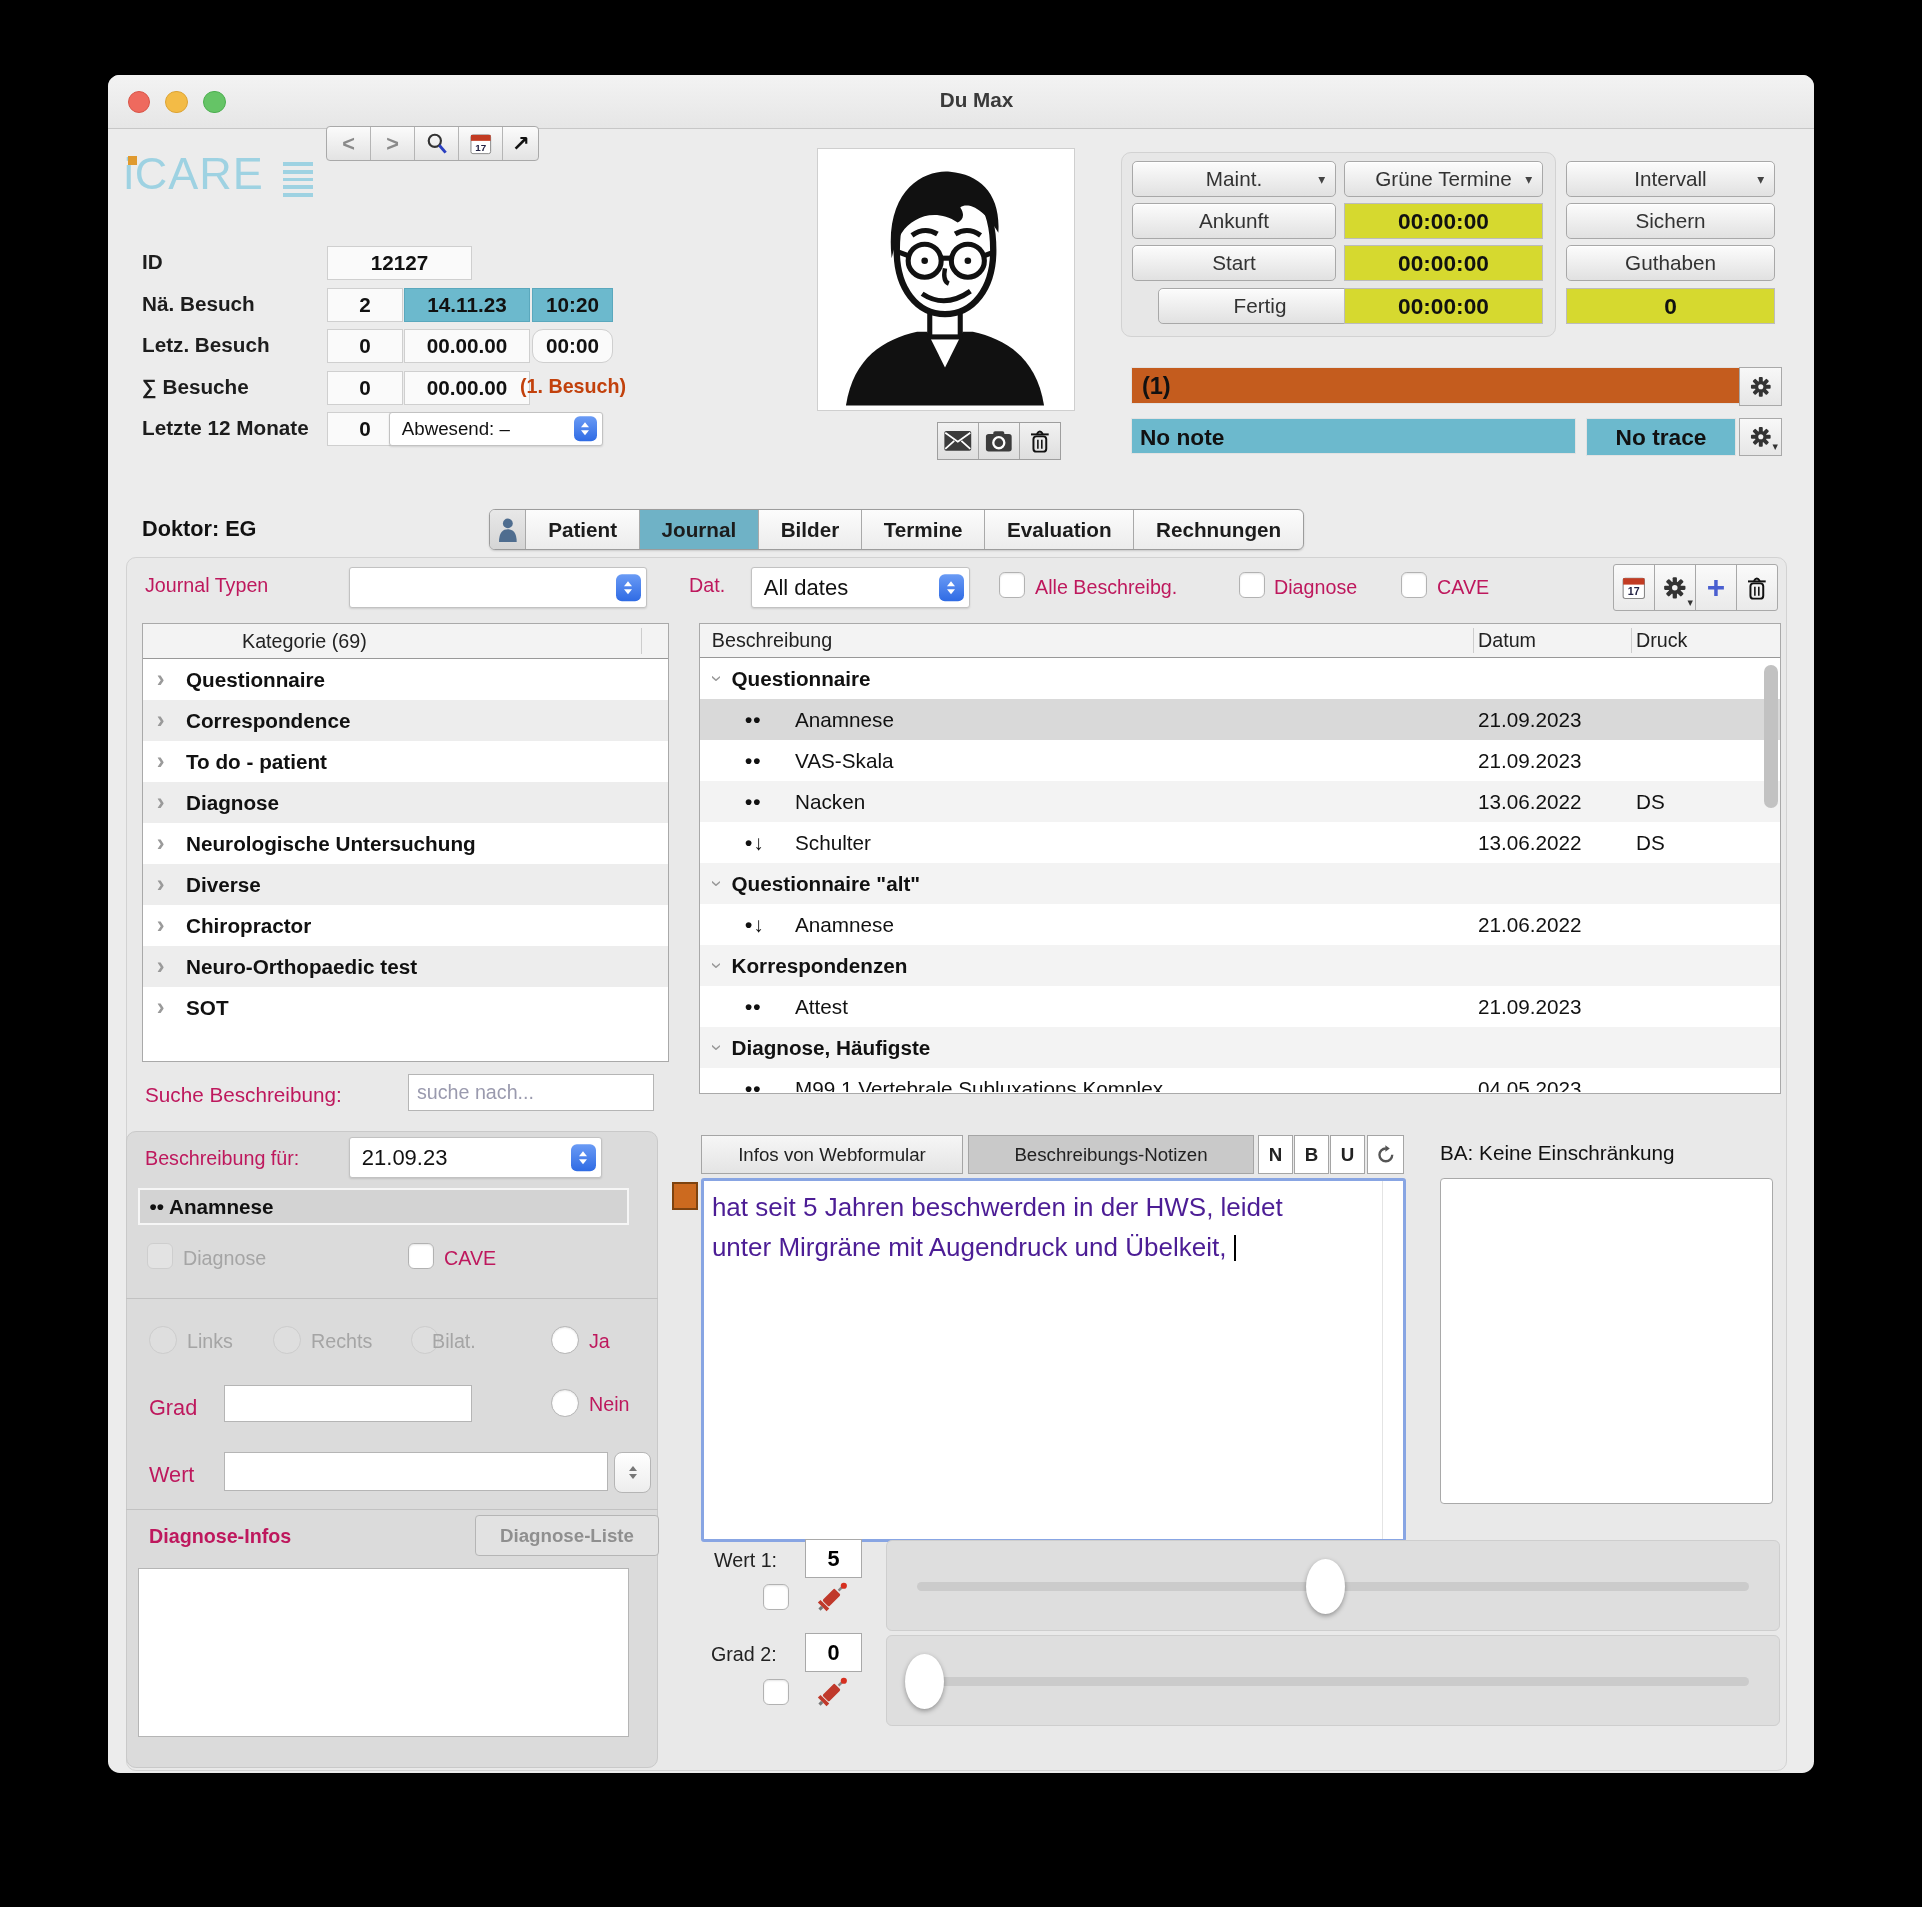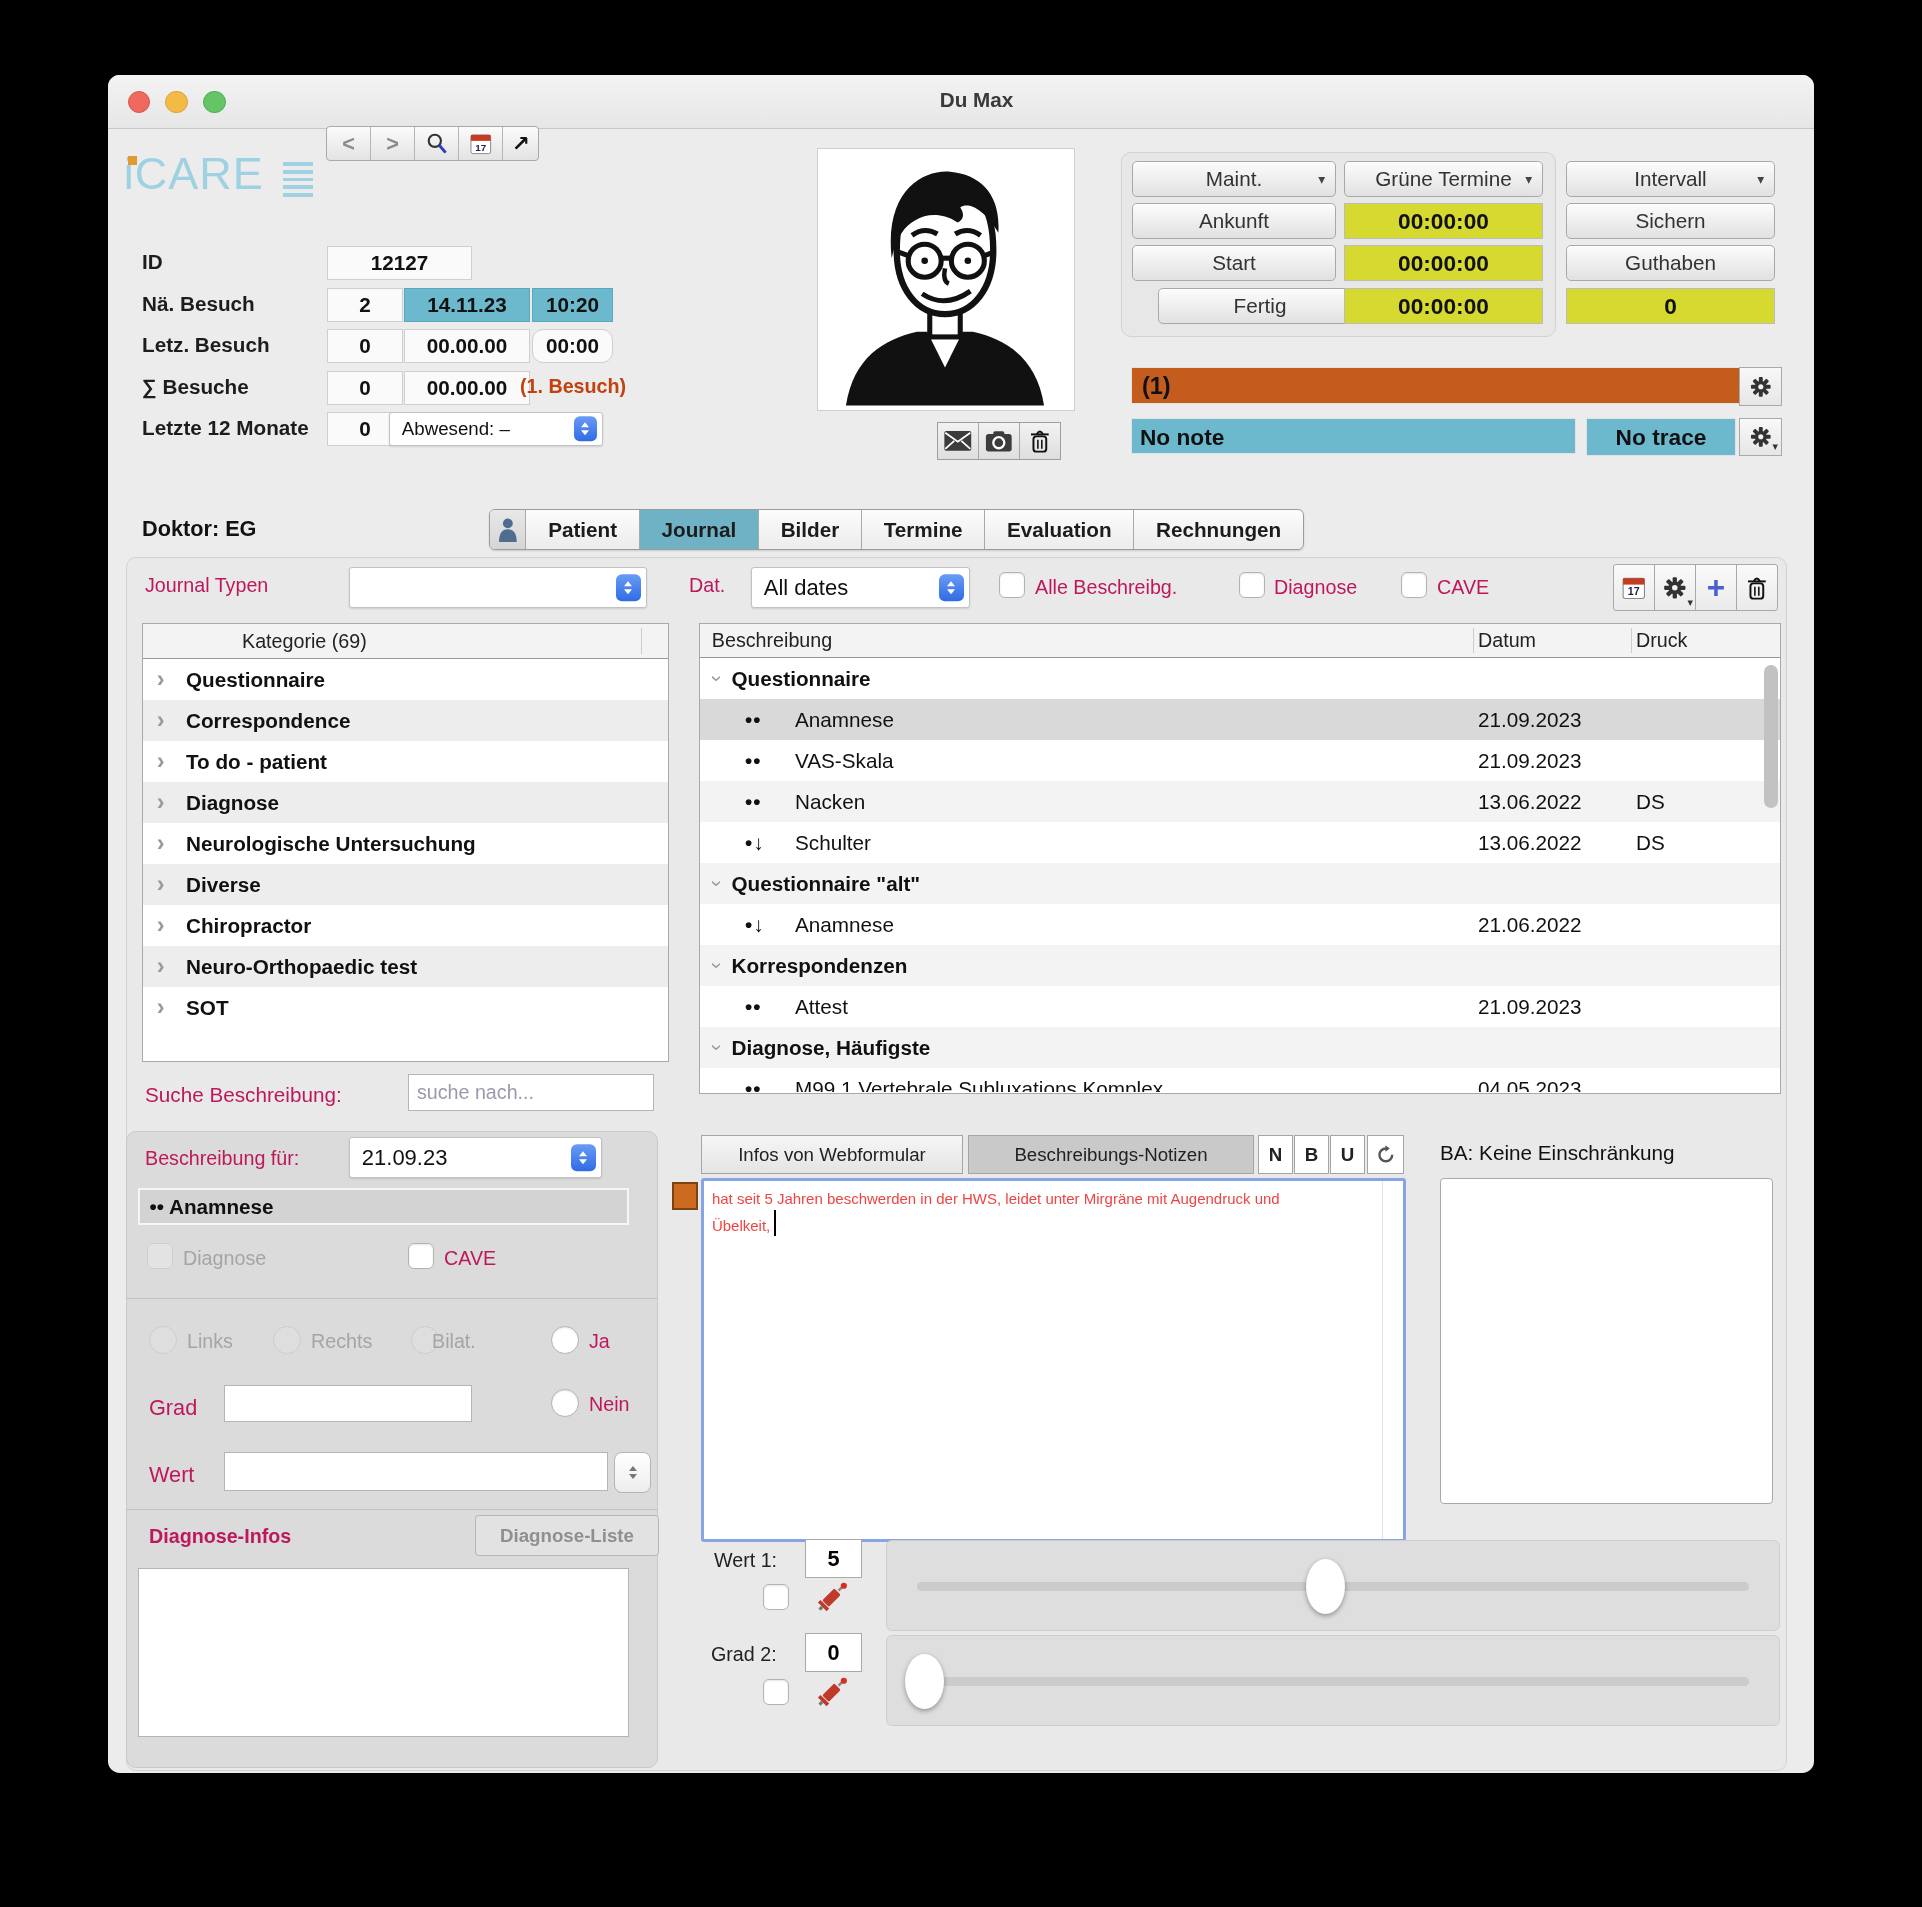--- a/index.html
+++ b/index.html
@@ -99,21 +99,21 @@
   .dlist-btn{position:absolute;left:367px;top:1440px;width:182px;height:39px;background:#e2e2e2;border:1px solid #b5b5b5;border-radius:3.9px;color:#8f8f8f;font-weight:bold;font-size:18.7px;display:flex;align-items:center;justify-content:center;}
   .bigbox{position:absolute;background:#fff;border:1px solid #b5b5b5;box-sizing:border-box;}
   .wstep{position:absolute;width:35px;height:39px;background:linear-gradient(#fff,#ededed);border:1px solid #b5b5b5;border-radius:7.9px;display:flex;flex-direction:column;align-items:center;justify-content:center;gap:3px;}
   .wstep .tri-up{border-bottom-color:#777;}
   .wstep .tri-down{border-top-color:#777;}
   
   .ntab{position:absolute;height:39px;top:1060px;background:linear-gradient(#f6f6f6,#e4e4e4);border:1px solid #a5a5a5;display:flex;align-items:center;justify-content:center;font-size:18.7px;color:#222;box-sizing:border-box;}
   .ntab.active{background:#c9c9c9;}
   .orange-sq{position:absolute;left:564px;top:1107px;width:25.6px;height:27.6px;background:#cc6a1f;border:2px solid #7e430f;box-sizing:border-box;}
   .notes-area{position:absolute;left:593px;top:1103px;width:705px;height:364px;background:#fff;border:3px solid #88a5e3;border-radius:3px;box-sizing:border-box;}
-  .notes-text{position:absolute;left:7.9px;top:5.9px;width:591px;font-size:15px;color:#ef4444;line-height:1.55;}
+  .notes-text{position:absolute;left:7.9px;top:5.9px;width:591px;font-size:26px;color:#4c1d95;line-height:1.55;}
   .caret-bar{display:inline-block;width:2px;height:25.6px;background:#000;vertical-align:-4.9px;}
   .notes-gutter{position:absolute;top:0;bottom:0;right:19.7px;width:1px;background:#e4e4e4;}
   .ba-label{position:absolute;left:1332px;top:1066px;font-size:20.7px;color:#111;}
   .ba-box{position:absolute;left:1332px;top:1103px;width:333px;height:326px;background:#fff;border:1px solid #a9a9a9;border-radius:3.9px;box-sizing:border-box;}
   
   .sliderbox{position:absolute;left:778px;width:894px;height:91px;background:#dedede;border:1px solid #cecece;border-radius:5.9px;box-sizing:border-box;}
   .track{position:absolute;left:29.6px;right:29.6px;top:41px;height:8.9px;background:#cbcbcb;border-radius:4.9px;}
   .thumb{position:absolute;top:17.7px;width:39px;height:55px;background:#fff;border-radius:50%;box-shadow:0 2px 4.9px rgba(0,0,0,.35);}
   .wlabel{position:absolute;font-size:19.7px;color:#222;}
   .winput{position:absolute;width:57px;height:39px;background:#fff;border:1px solid #a9a9a9;font-size:21.7px;font-weight:bold;text-align:center;box-sizing:border-box;font-family:"Liberation Sans","DejaVu Sans",sans-serif;}

